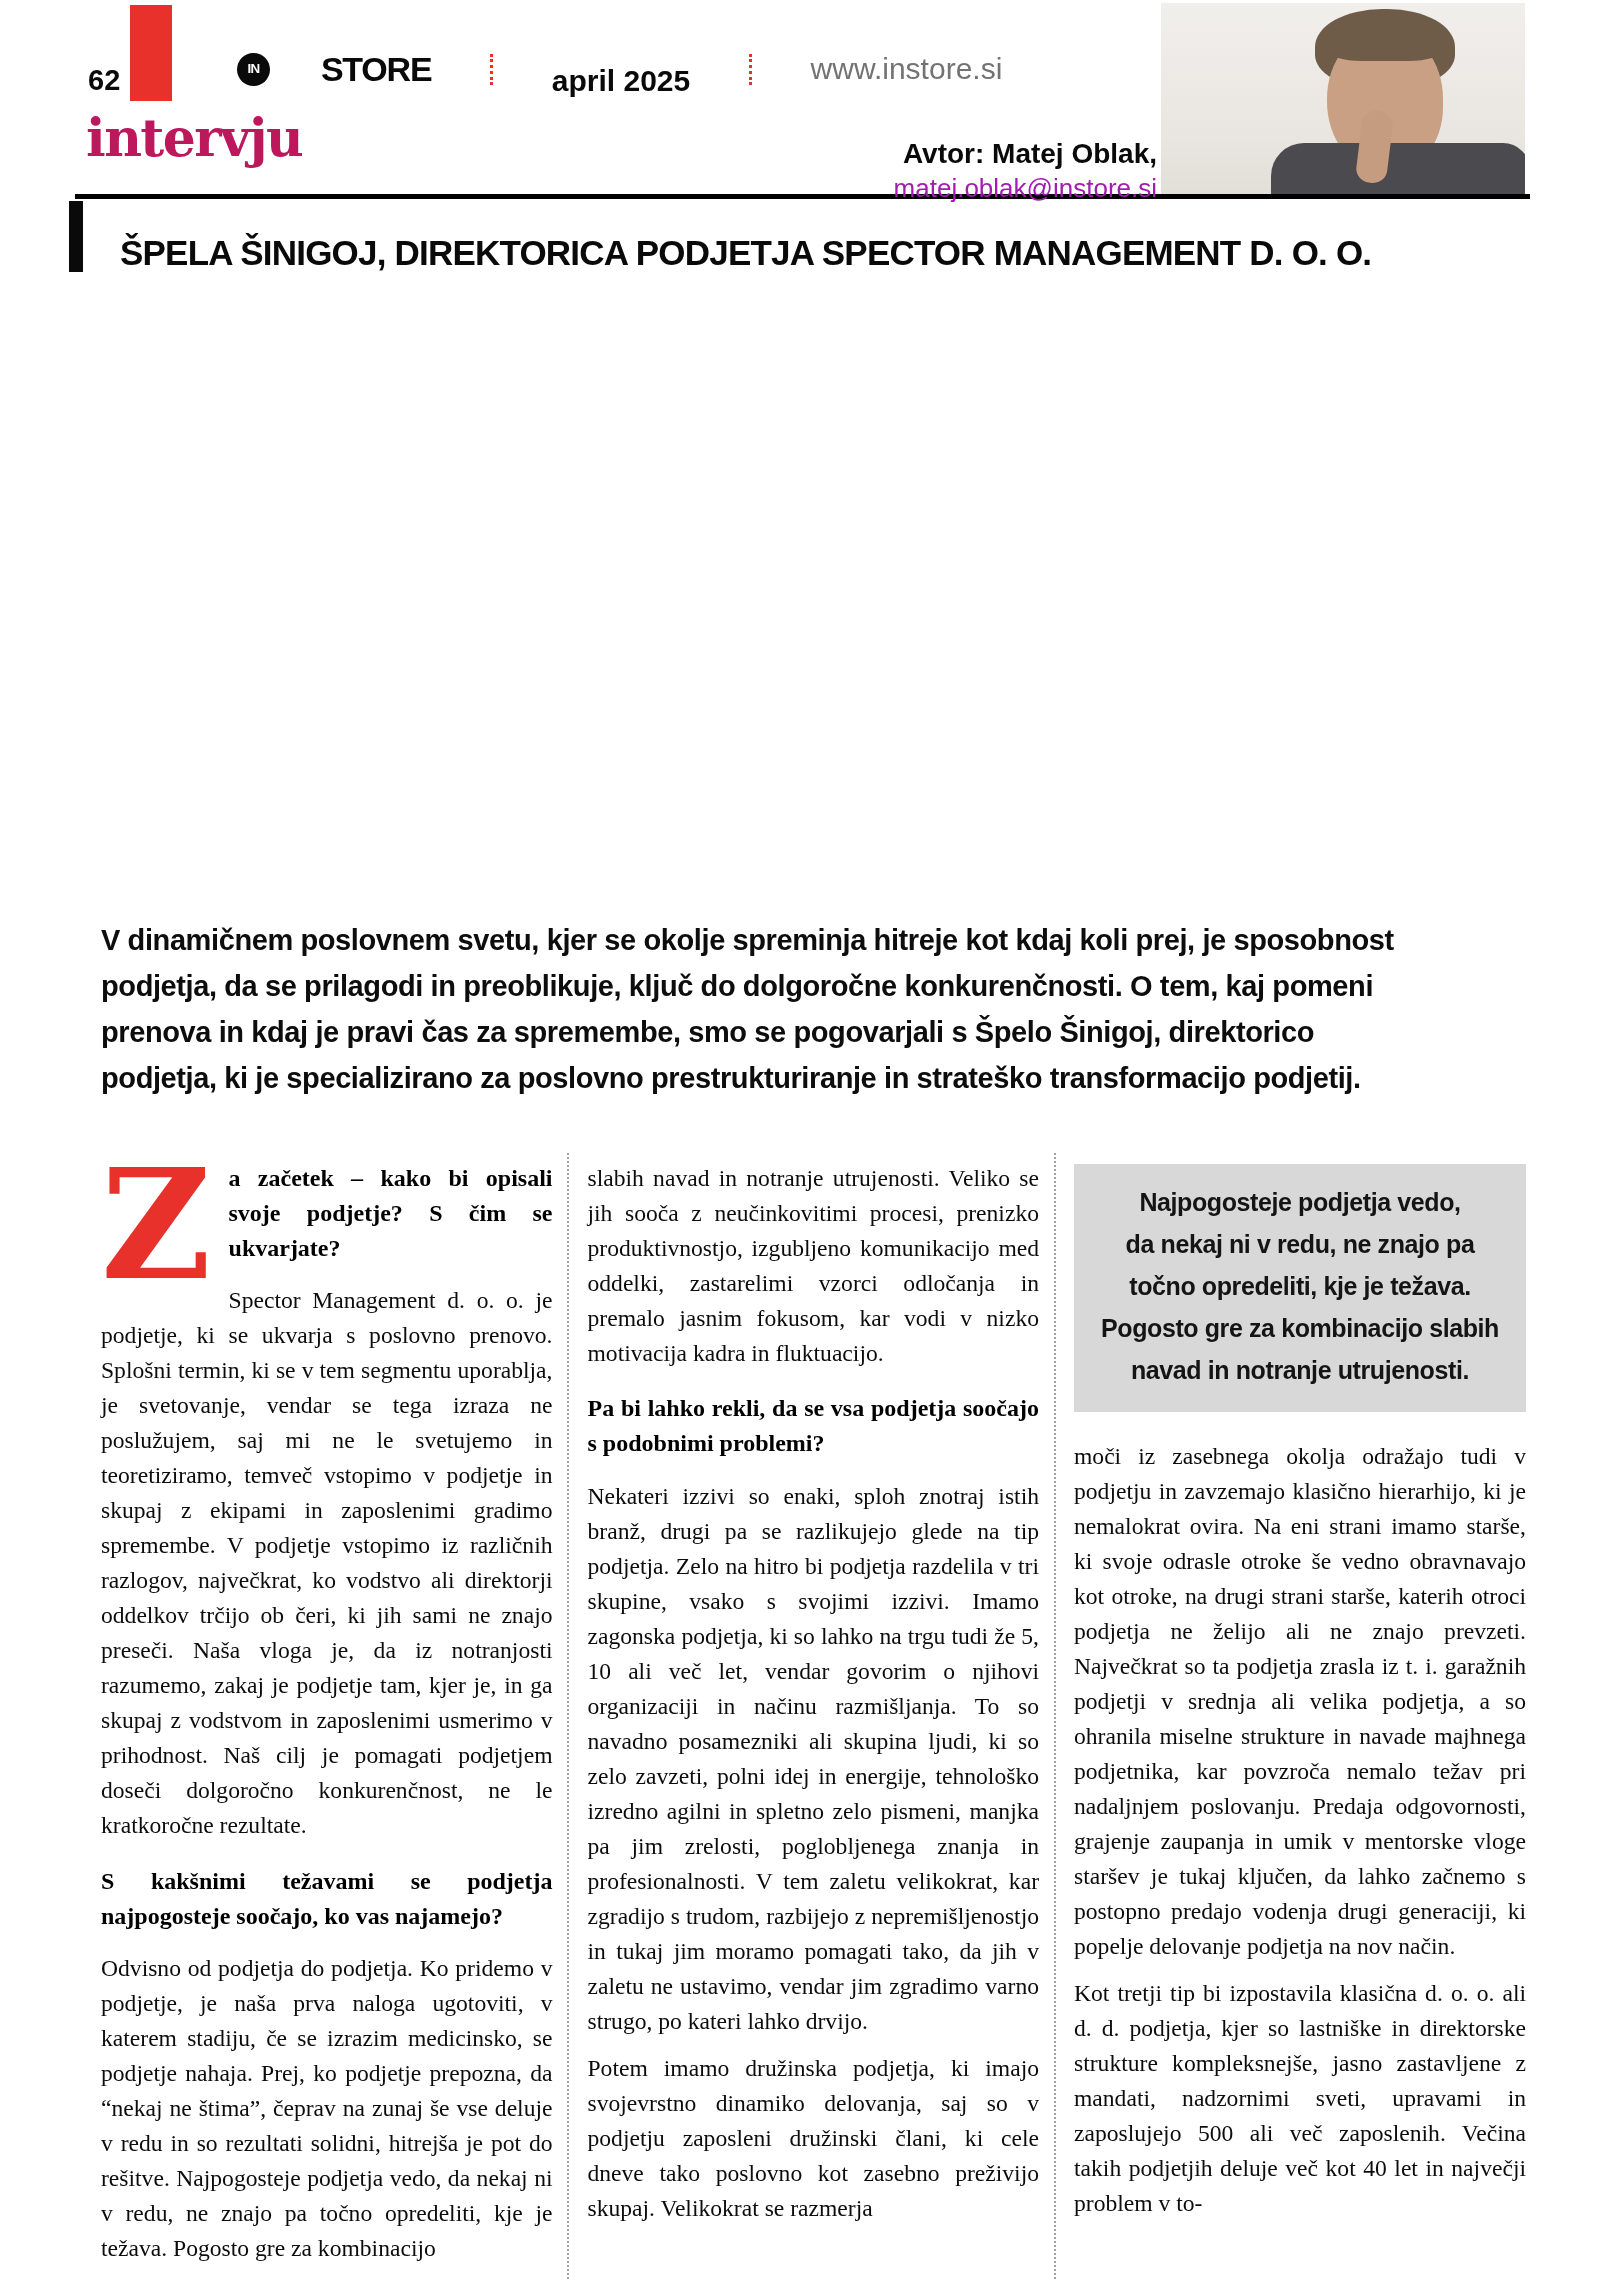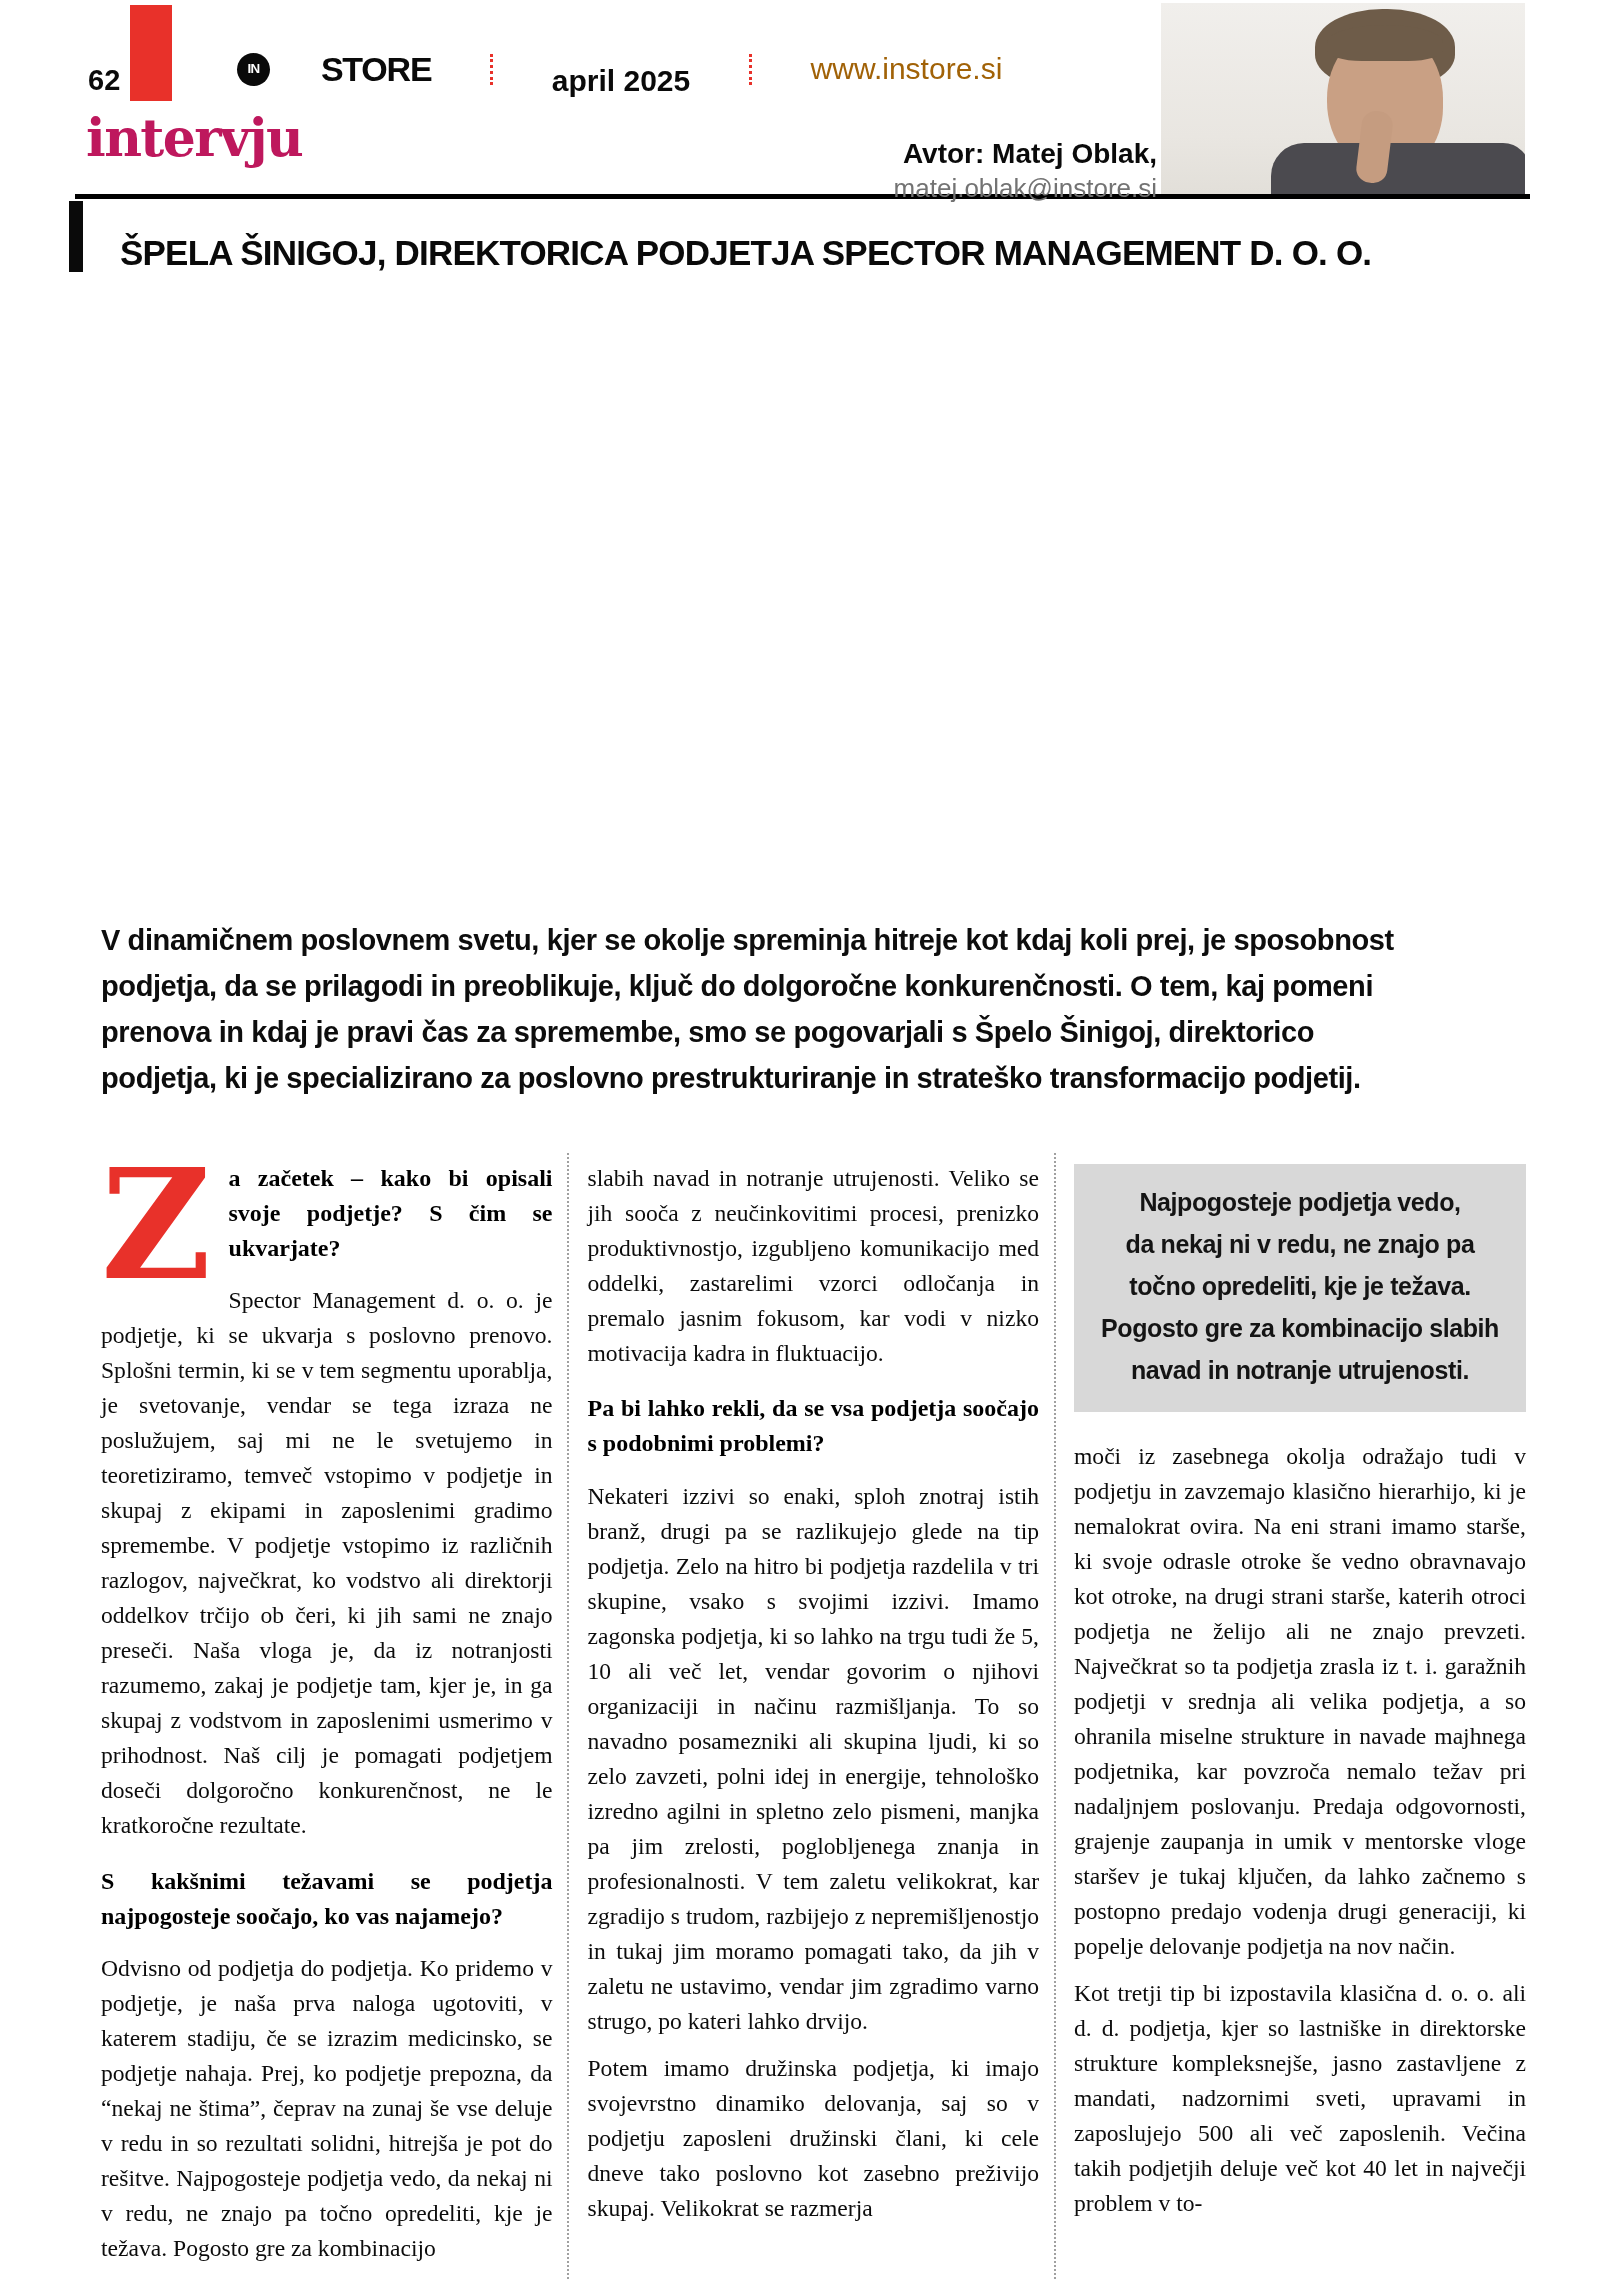--- a/index.html
+++ b/index.html
@@ -10,29 +10,29 @@
 
   
   .page-number { position:absolute; left:88px; top:66px; font:700 29px/1 "Liberation Sans", sans-serif; color:#0a0a0a; }
   .logo-red-block { position:absolute; left:130px; top:4.7px; width:42px; height:96px; background:#e8312a; }
   .logo-row { position:absolute; left:237px; top:50px; height:38px; display:flex; align-items:center;gap:43px; }
   .in-circle { width:33px; height:33px; border-radius:50%; background:#0a0a0a; color:#fff;
     display:flex; align-items:center; justify-content:center; font:700 13.4px/1 "Liberation Sans", sans-serif; letter-spacing:-0.8px; }
   .logo-name { font:700 34px/1 "Liberation Sans", sans-serif; letter-spacing:-1.2px; color:#0a0a0a; margin-left:7.9px; }
   .dot-sep { height:31px; border-left:3.1px dotted #e8312a; margin:0 15.7px; }
   .issue-date { font:700 30px/1 "Liberation Sans", sans-serif; color:#0a0a0a;margin-top:23px; }
-  .website { font:400 30px/1 "Liberation Sans", sans-serif; color:#a16207; }
+  .website { font:400 30px/1 "Liberation Sans", sans-serif; color:#737373; }
 
   .section-title { position:absolute; left:86px; top:112px; font:700 52px/1 "DejaVu Serif", serif; letter-spacing:-1.6px; color:#be185d; }
   .top-rule { position:absolute; left:75px; top:194px; width:1455px; height:4.7px; background:#000; }
 
   
   .author-block { position:absolute; right:466px; top:138px; text-align:right; }
   .author-name { font:700 28px/1.15 "Liberation Sans", sans-serif; color:#0a0a0a; }
-  .author-email { font:400 26px/1.2 "Liberation Sans", sans-serif; color:#737373; margin-top:3.1px; }
+  .author-email { font:400 26px/1.2 "Liberation Sans", sans-serif; color:#a21caf; margin-top:3.1px; }
 
   .photo { position:absolute; left:1161px; top:3.1px; width:364px; height:191px;
     background:linear-gradient(180deg,#f1efec 0%,#e9e6e1 70%,#e2dfd9 100%); overflow:hidden; }
   .photo .hair { position:absolute; left:154px; top:6.3px; width:140px; height:79px; background:#6e5c49; border-radius:48% 48% 42% 42%; }
   .photo .head { position:absolute; left:166px; top:27px; width:116px; height:143px; background:#c9a084; border-radius:48% 48% 46% 50%; }
   .photo .fringe { position:absolute; left:166px; top:22px; width:116px; height:36px; background:#6e5c49; border-radius:50% 50% 30% 30%; }
   .photo .shirt { position:absolute; left:110px; top:140px; width:259px; height:55px; background:#4b4a4f; border-radius:33px 27px 0 0; }
   .photo .hand { position:absolute; left:198px; top:108px; width:31px; height:72px; background:#c59c80; border-radius:14px; transform:rotate(7deg); }
 
   

